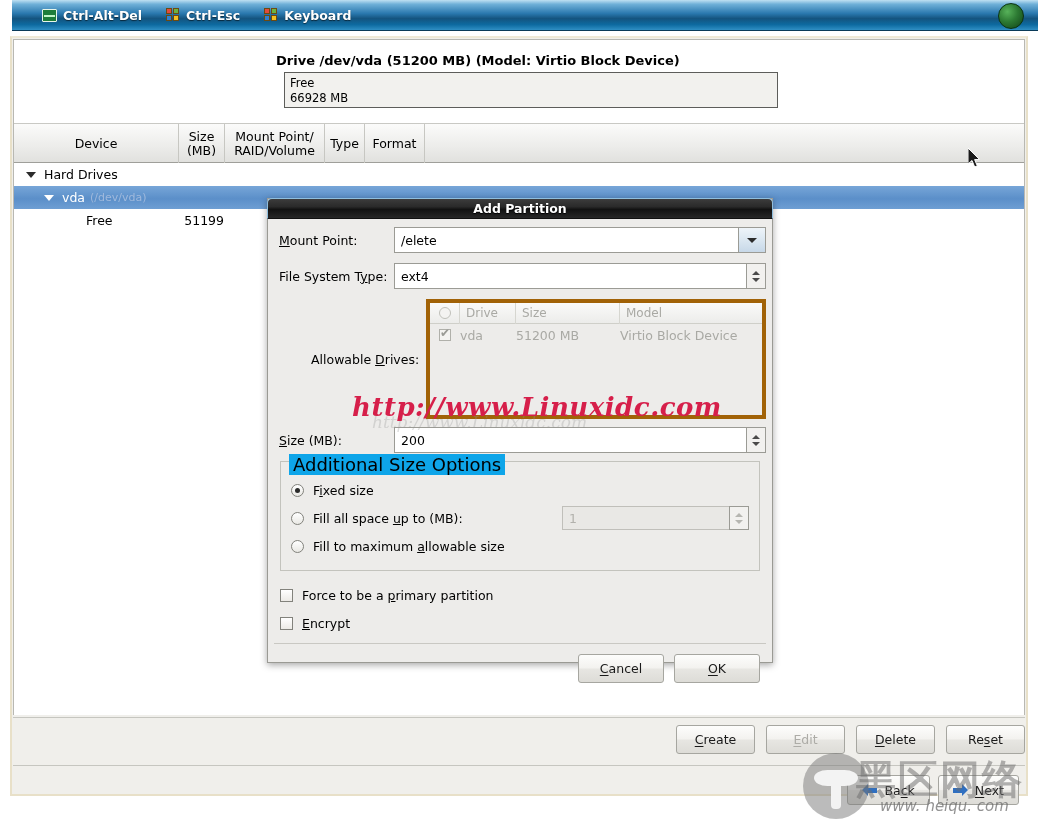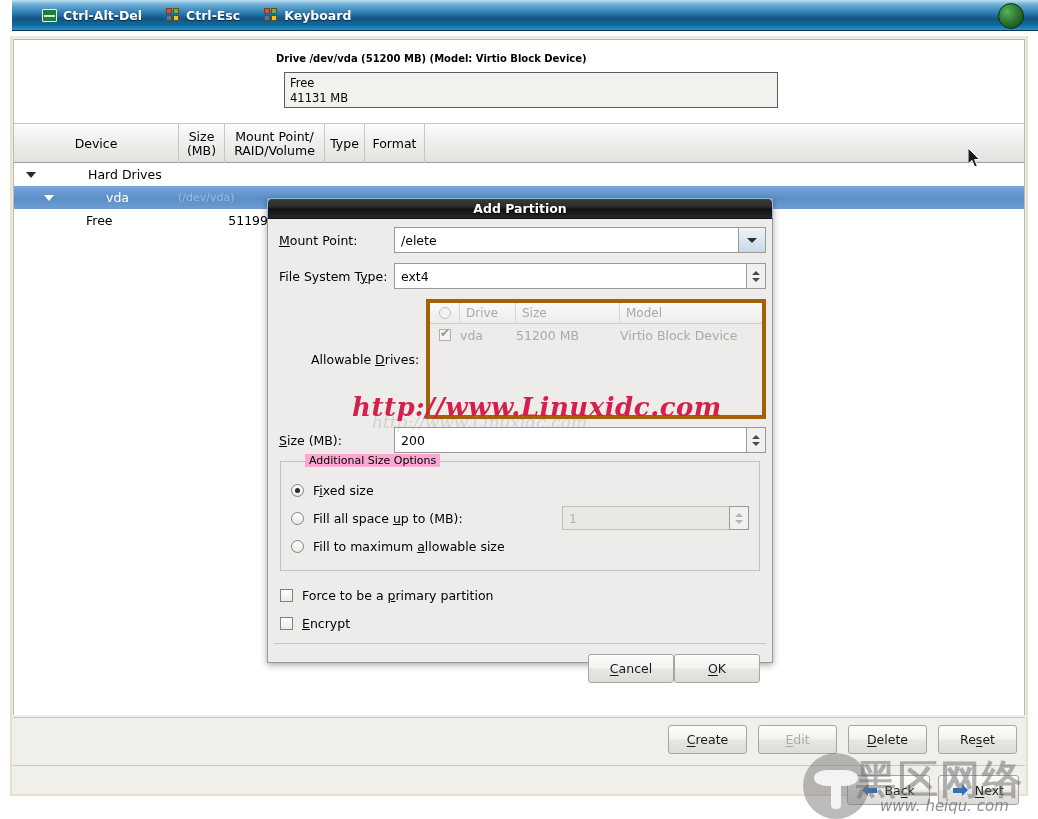--- a/index.html
+++ b/index.html
@@ -40,37 +40,37 @@
     position:absolute; left:10px; top:36px; width:1018px; height:760px;
     background:#f0efeb; border:2px solid #e8e0c8; border-top-color:#efe9d6;
   }
   #content{
     position:absolute; left:1px; top:1px; width:1012px; height:676px;
     background:#ffffff; border:1px solid #b8b8b2;
   }
 
   
   #drive-summary{ position:absolute; left:0; top:0; width:1010px; height:82px; background:#fff; }
-  #drive-title{ position:absolute; left:262px; top:13px; font-weight:bold; font-size:10px; }
+  #drive-title{ position:absolute; left:262px; top:13px; font-weight:bold; font-size:13px; }
   #drive-bar{ position:absolute; left:270px; top:32px; width:494px; height:36px;
               background:#f2f1ee; border:1px solid #5d5d5a; }
   #drive-bar .l1{ position:absolute; left:5px; top:3px; font-size:11.5px; }
   #drive-bar .l2{ position:absolute; left:5px; top:18px; font-size:11.5px; }
 
   
   #dev-head{ position:absolute; left:0; top:83px; width:1010px; height:40px;
              background:linear-gradient(to bottom,#fbfbfa 0%,#ececea 60%,#e1e1de 100%);
              border-top:1px solid #c9c9c4; border-bottom:1px solid #9f9f9a; display:flex; }
   #dev-head .hc{ height:39px; border-right:1px solid #c7c7c2; display:flex; align-items:center;
                  justify-content:center; text-align:center; line-height:14px; font-size:12.5px; padding:0 6px;}
   #dev-head .hc.last{ border-right:none; flex:1; }
 
   
   #dev-rows{ position:absolute; left:0; top:123px; width:1010px; height:552px; background:#fff; }
-  .drow{ height:23px; display:flex; align-items:center; font-size:12.5px; position:relative;gap:44px; }
+  .drow{ height:23px; display:flex; align-items:center; font-size:12.5px; position:relative; }
   .drow.sel{ background:linear-gradient(to bottom,#77a6d8 0%,#5b8fc9 55%,#6e9ed3 100%); color:#fff; }
   .tri{ width:11px; height:11px; position:relative; display:inline-block; }
   .tri:after{ content:""; position:absolute; left:0; top:3px; border-left:5.5px solid transparent;
               border-right:5.5px solid transparent; border-top:6px solid #2b2b2b; }
   .drow.sel .tri:after{ border-top-color:#ffffff; }
   .dcell-dev{ width:165px; display:flex; align-items:center; }
   .dcell-size{ width:45px; text-align:right; }
   .subtle{ color:#9fb9dc; font-size:11px; margin-left:5px; }
 
   
@@ -80,21 +80,21 @@
   #hr2{ position:absolute; left:0; top:0; width:1012px; height:1px; background:#c6c6c0; }
 
   .gbtn{
     height:29px; min-width:79px; padding:0 14px;
     background:linear-gradient(to bottom,#fdfdfc 0%,#f3f2ef 48%,#e7e6e2 52%,#dddcd7 100%);
     border:1px solid #a6a6a0; border-radius:3px; font-size:12.5px; color:#1a1a1a;
     display:inline-flex; align-items:center; justify-content:center; cursor:pointer;
   }
   .gbtn.disabled{ color:#adaca7; }
   .gbtn u{ text-underline-offset:2px; }
-  #act-buttons{ position:absolute; right:8px; top:8px; display:flex; gap:11px; }
+  #act-buttons{ position:absolute; right:0; top:8px; display:flex; gap:11px; }
   #nav-buttons{ position:absolute; right:6px; top:10px; display:flex; gap:8px; }
   .navbtn{ height:30px; padding:0 14px; display:inline-flex; align-items:center; gap:7px; }
   .arrow{ width:15px; height:12px; position:relative; display:inline-block; }
   .arrow i{ position:absolute; background:#2f6fc0; }
   .arrow.left  i.s{ left:5px; top:3.5px; width:10px; height:5px; }
   .arrow.left  i.h{ left:0;  top:0; width:0; height:0; background:none;
                     border-top:6px solid transparent; border-bottom:6px solid transparent;
                     border-right:6px solid #2f6fc0; }
   .arrow.right i.s{ left:0;  top:3.5px; width:10px; height:5px; }
   .arrow.right i.h{ right:0; top:0; width:0; height:0; background:none;
@@ -147,31 +147,31 @@
                 background:linear-gradient(to bottom,#fafaf9 0%,#ececea 100%);
                 border-bottom:1px solid #cfcfc9; color:#a9a9a4; font-size:12px; }
   #drives-head .c{ border-right:1px solid #d6d6d0; height:21px; display:flex; align-items:center; padding:0 6px;}
   .drv-row{ height:22px; display:flex; align-items:center; color:#a9a9a4; font-size:12.5px; }
   .cbox{ width:12px;height:12px;border:1px solid #b0b0aa;background:#f4f3f1;display:inline-block;position:relative;}
   .cbox.chk:after{ content:"✔"; position:absolute; left:0px; top:-4px; font-size:12px; color:#9a9a95; }
   .radio-circle{ width:12px;height:12px;border:1px solid #c0c0ba;border-radius:50%;background:#f4f3f1;display:inline-block;}
 
   
   .fset{ position:relative; border:1px solid #c3c3bd; margin:4px 6px 10px 6px; padding:14px 10px 10px 10px; }
-  .fset>legend{ position:absolute; left:24px; top:-8px; background:#f9a8d4; padding:0 4px; font-size:11px; }
+  .fset>legend{ position:absolute; left:8px; top:-8px; background:#0ea5e9; padding:0 4px; font-size:18px; }
   .opt{ display:flex; align-items:center; height:28px; font-size:12.5px; }
   .radio{ width:13px;height:13px;border:1px solid #82827c;border-radius:50%;
           background:linear-gradient(to bottom,#ffffff,#e9e8e4); margin-right:9px; position:relative; }
   .radio.on:after{ content:""; position:absolute; left:3px; top:3px; width:5px; height:5px; border-radius:50%; background:#2a2a2a;}
   .chk2{ width:13px;height:13px;border:1px solid #82827c;
          background:linear-gradient(to bottom,#ffffff,#eceae6); margin-right:9px; }
   .dis-input{ background:#e9e8e5 !important; border-color:#c0bfba !important; color:#b2b1ac; }
 
   #dlg-sep{ height:1px; background:#c9c8c3; margin:6px 0 0 0; }
-  #dlg-actions{ display:flex; justify-content:flex-end; padding:10px 6px 0 6px; }
+  #dlg-actions{ display:flex; justify-content:flex-end; gap:10px; padding:10px 6px 0 6px; }
 
   
   #wm-red{
     position:absolute; left:352px; top:392px; font-size:26px; color:#d61f4a;
     font-family:"DejaVu Serif","Liberation Serif",serif; font-style:italic; font-weight:bold;
     letter-spacing:.5px; pointer-events:none; white-space:nowrap;
   }
   #wm-ghost{
     position:absolute; left:372px; top:412px; font-size:17px; color:rgba(150,150,150,.30);
     font-family:"DejaVu Serif","Liberation Serif",serif; font-style:italic;
@@ -228,21 +228,21 @@
   <div id="vnc-badge"></div>
 </div>
 
 <div id="page">
   <div id="content">
 
     <div id="drive-summary">
       <div id="drive-title">Drive /dev/vda (51200 MB) (Model: Virtio Block Device)</div>
       <div id="drive-bar">
         <div class="l1">Free</div>
-        <div class="l2">41131 MB</div>
+        <div class="l2">66928 MB</div>
       </div>
     </div>
 
     <div id="dev-head">
       <div class="hc" style="width:165px">Device</div>
       <div class="hc" style="width:46px;flex-direction:column;justify-content:center">
         <span>Size</span>
         <span>(MB)</span>
       </div>
       <div class="hc" style="width:100px;flex-direction:column;justify-content:center">

